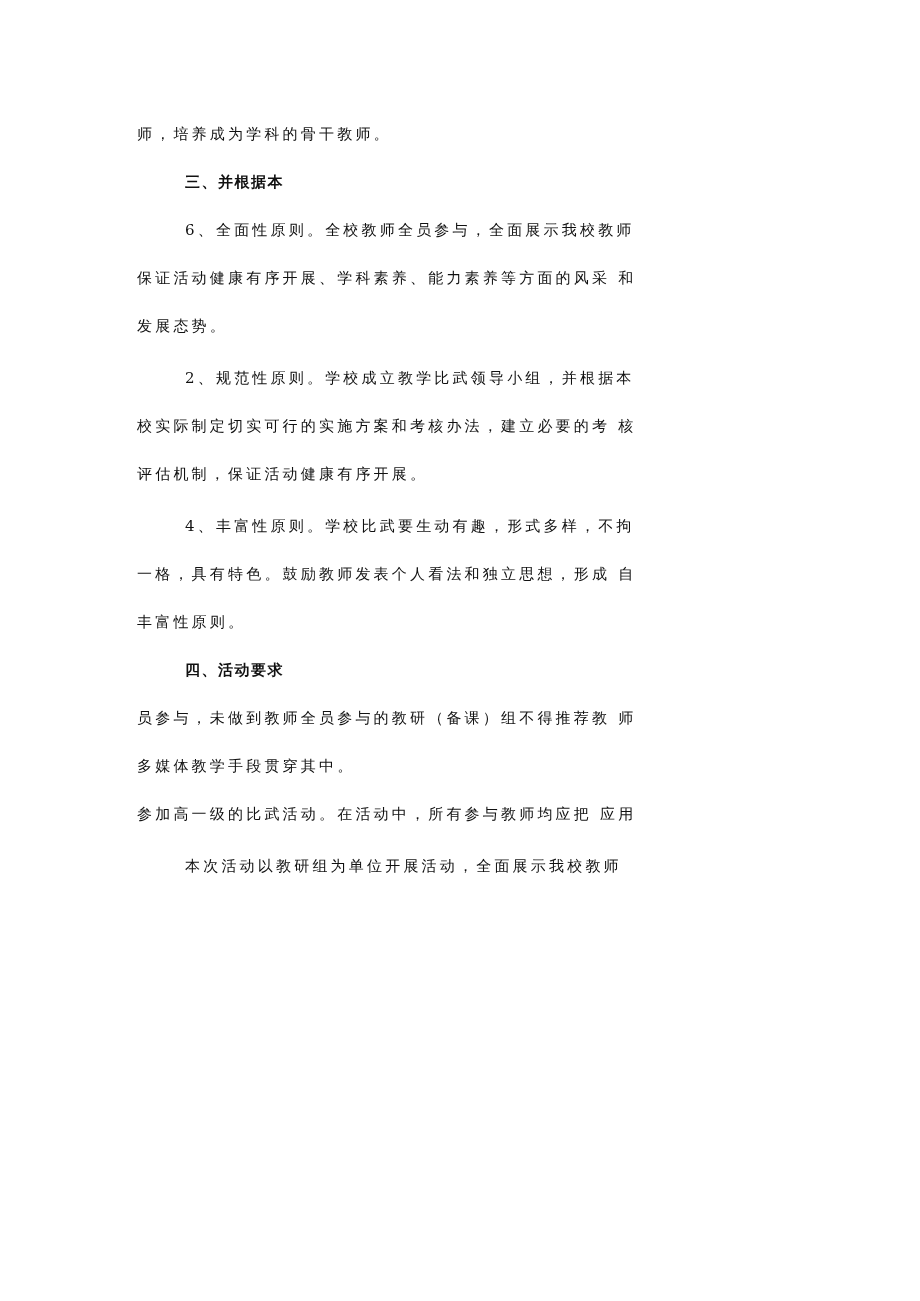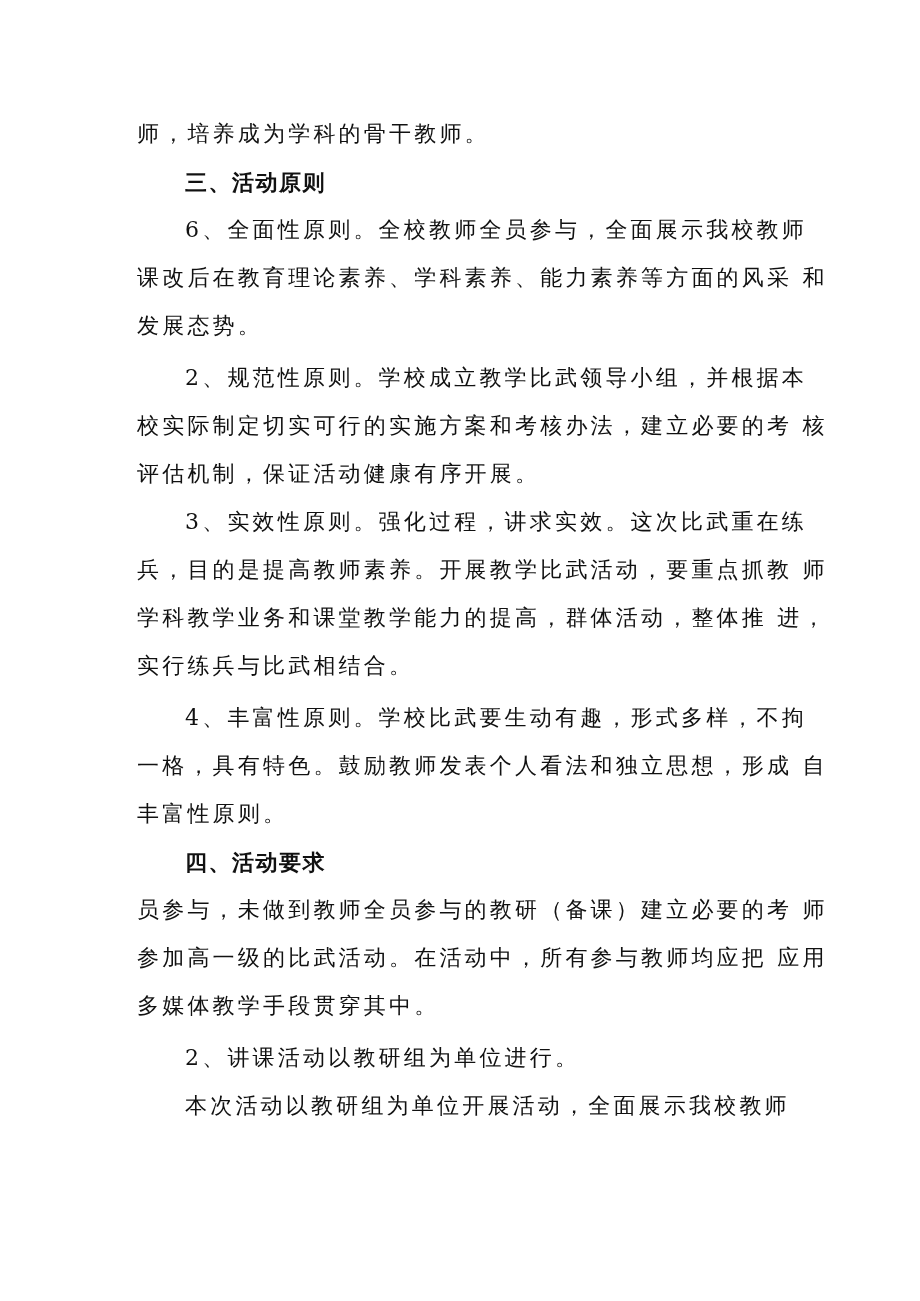--- a/index.html
+++ b/index.html
@@ -17,21 +17,21 @@
     }
     .page {
       position: absolute;
       left: 137px;
       top: 110px;
       width: 640px;
     }
     .line {
       height: 48px;
       line-height: 48px;
-      font-size: 22px;
+      font-size: 15px;
       white-space: nowrap;
       letter-spacing: 3.2px;
     }
     .indent {
       padding-left: 48px;
     }
     .heading {
       font-weight: bold;
       letter-spacing: 1.5px;
     }
@@ -39,59 +39,50 @@
       height: 4px;
     }
   </style>
 </head>
 <body>
 
 <div class="page">
 
   <div class="line">师，培养成为学科的骨干教师。</div>
 
-  <div class="line indent heading">三、活动原则</div>
+  <div class="line indent heading">三、并根据本</div>
 
   <div>
     <div class="line indent">6、全面性原则。全校教师全员参与，全面展示我校教师</div>
-    <div class="line">课改后在教育理论素养、学科素养、能力素养等方面的风采 和</div>
+    <div class="line">保证活动健康有序开展、学科素养、能力素养等方面的风采 和</div>
     <div class="line">发展态势。</div>
   </div>
 
   <div class="gap"></div>
   <div>
     <div class="line indent">2、规范性原则。学校成立教学比武领导小组，并根据本</div>
     <div class="line">校实际制定切实可行的实施方案和考核办法，建立必要的考 核</div>
     <div class="line">评估机制，保证活动健康有序开展。</div>
   </div>
 
-  <div>
-    <div class="line indent">3、实效性原则。强化过程，讲求实效。这次比武重在练</div>
-    <div class="line">兵，目的是提高教师素养。开展教学比武活动，要重点抓教 师</div>
-    <div class="line">学科教学业务和课堂教学能力的提高，群体活动，整体推 进，</div>
-    <div class="line">实行练兵与比武相结合。</div>
-  </div>
 
   <div class="gap"></div>
   <div>
     <div class="line indent">4、丰富性原则。学校比武要生动有趣，形式多样，不拘</div>
     <div class="line">一格，具有特色。鼓励教师发表个人看法和独立思想，形成 自</div>
     <div class="line">丰富性原则。</div>
   </div>
 
   <div class="line indent heading">四、活动要求</div>
 
   <div>
-    <div class="line">员参与，未做到教师全员参与的教研（备课）建立必要的考 师</div>
+    <div class="line">员参与，未做到教师全员参与的教研（备课）组不得推荐教 师</div>
+    <div class="line">多媒体教学手段贯穿其中。</div>
     <div class="line">参加高一级的比武活动。在活动中，所有参与教师均应把 应用</div>
-    <div class="line">多媒体教学手段贯穿其中。</div>
   </div>
 
   <div class="gap"></div>
-  <div>
-    <div class="line indent">2、讲课活动以教研组为单位进行。</div>
-  </div>
 
   <div>
     <div class="line indent">本次活动以教研组为单位开展活动，全面展示我校教师</div>
   </div>
 
 </div>
 
 </body></html>

